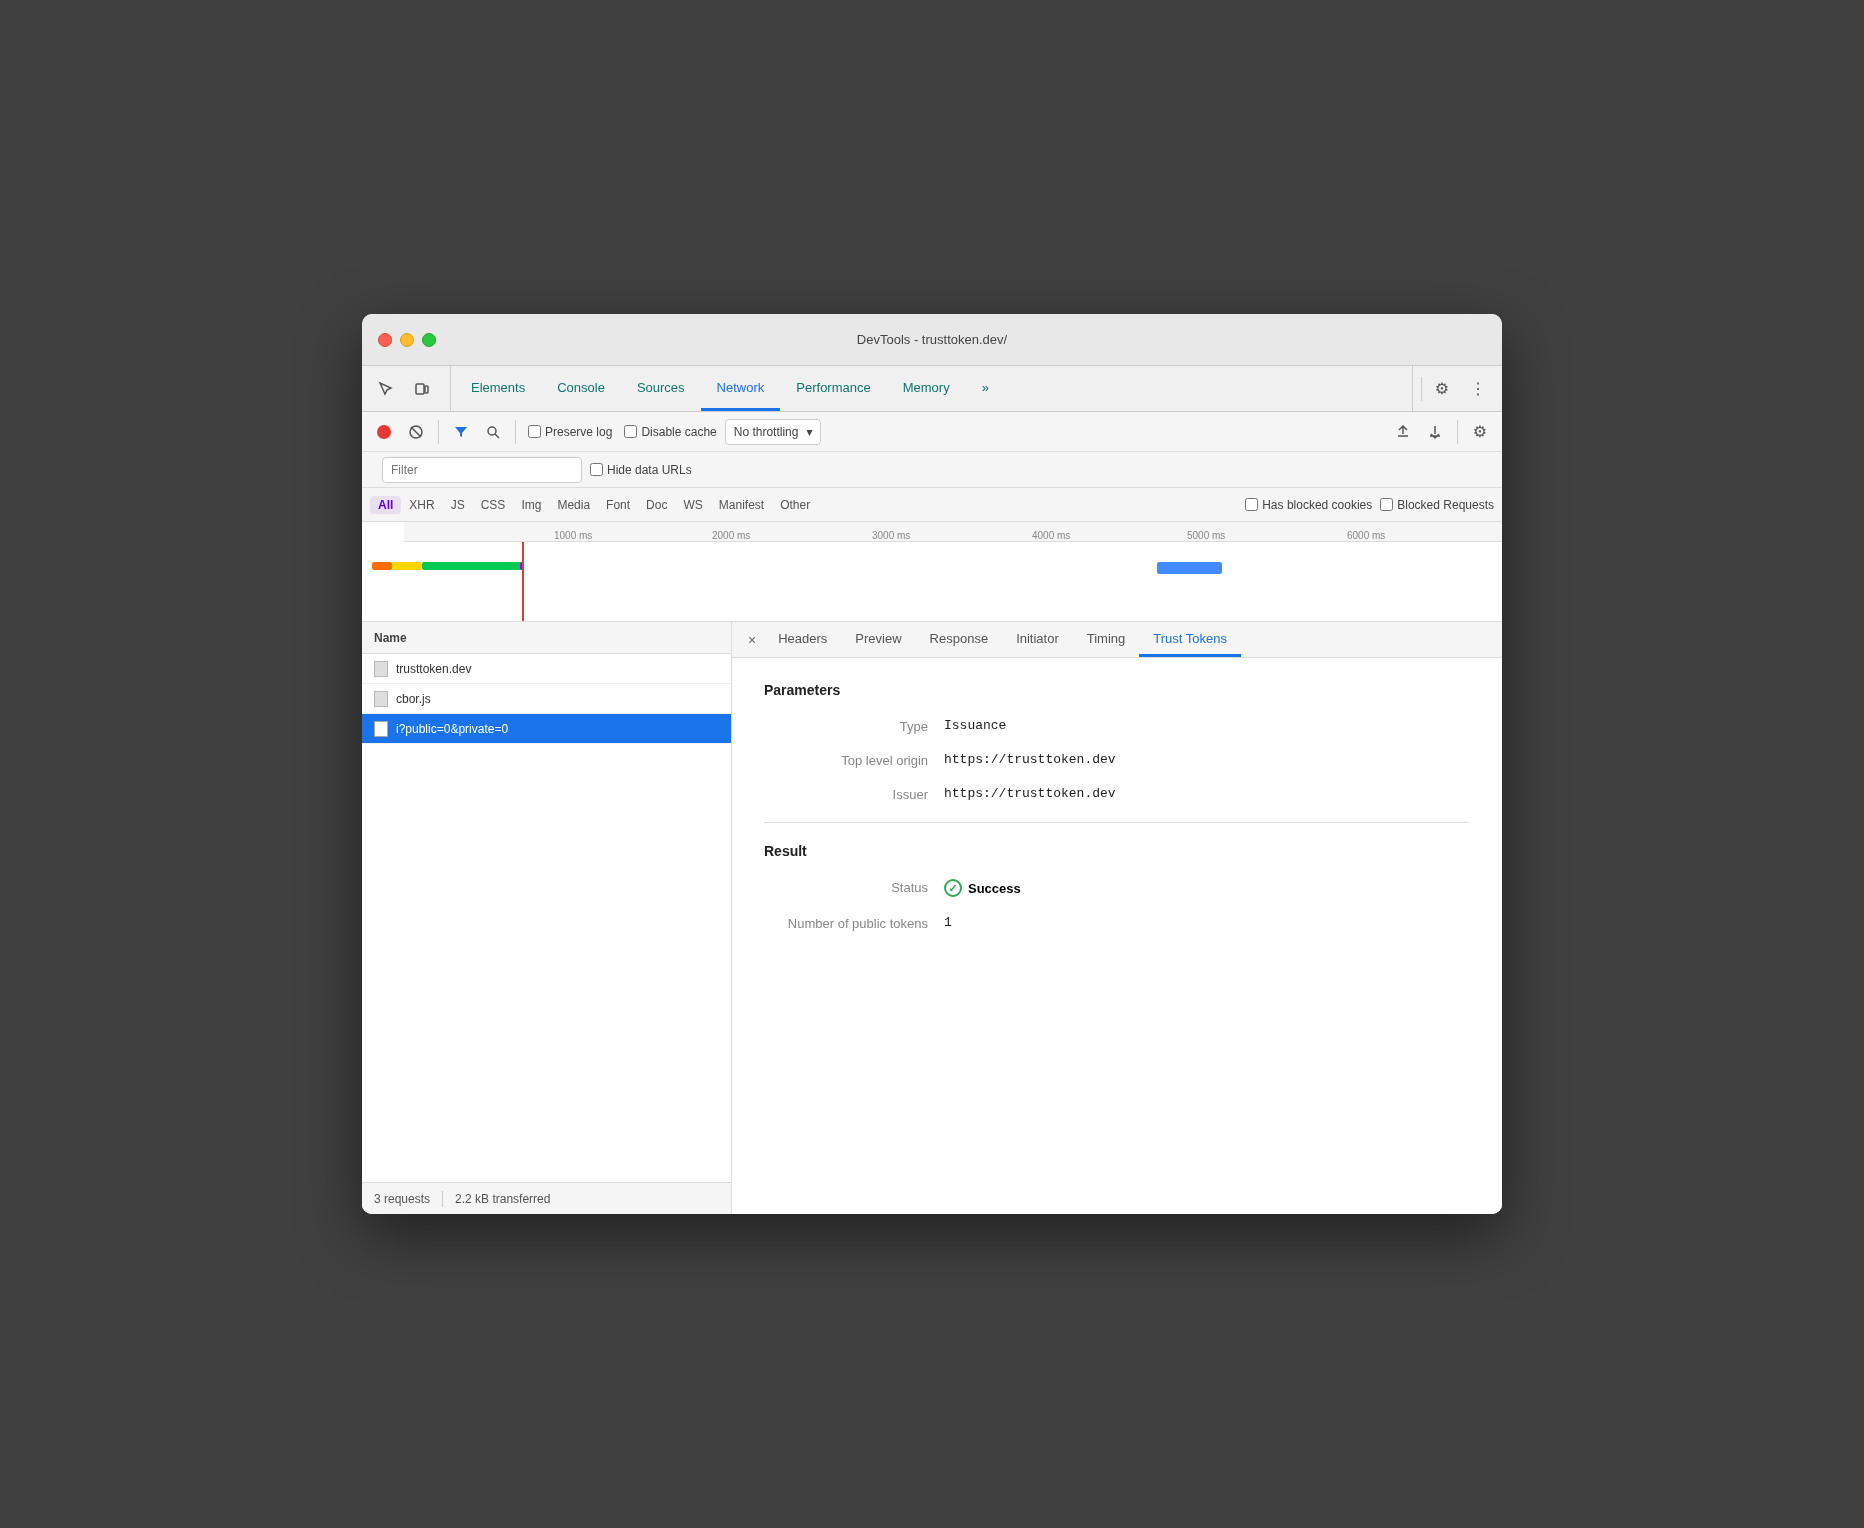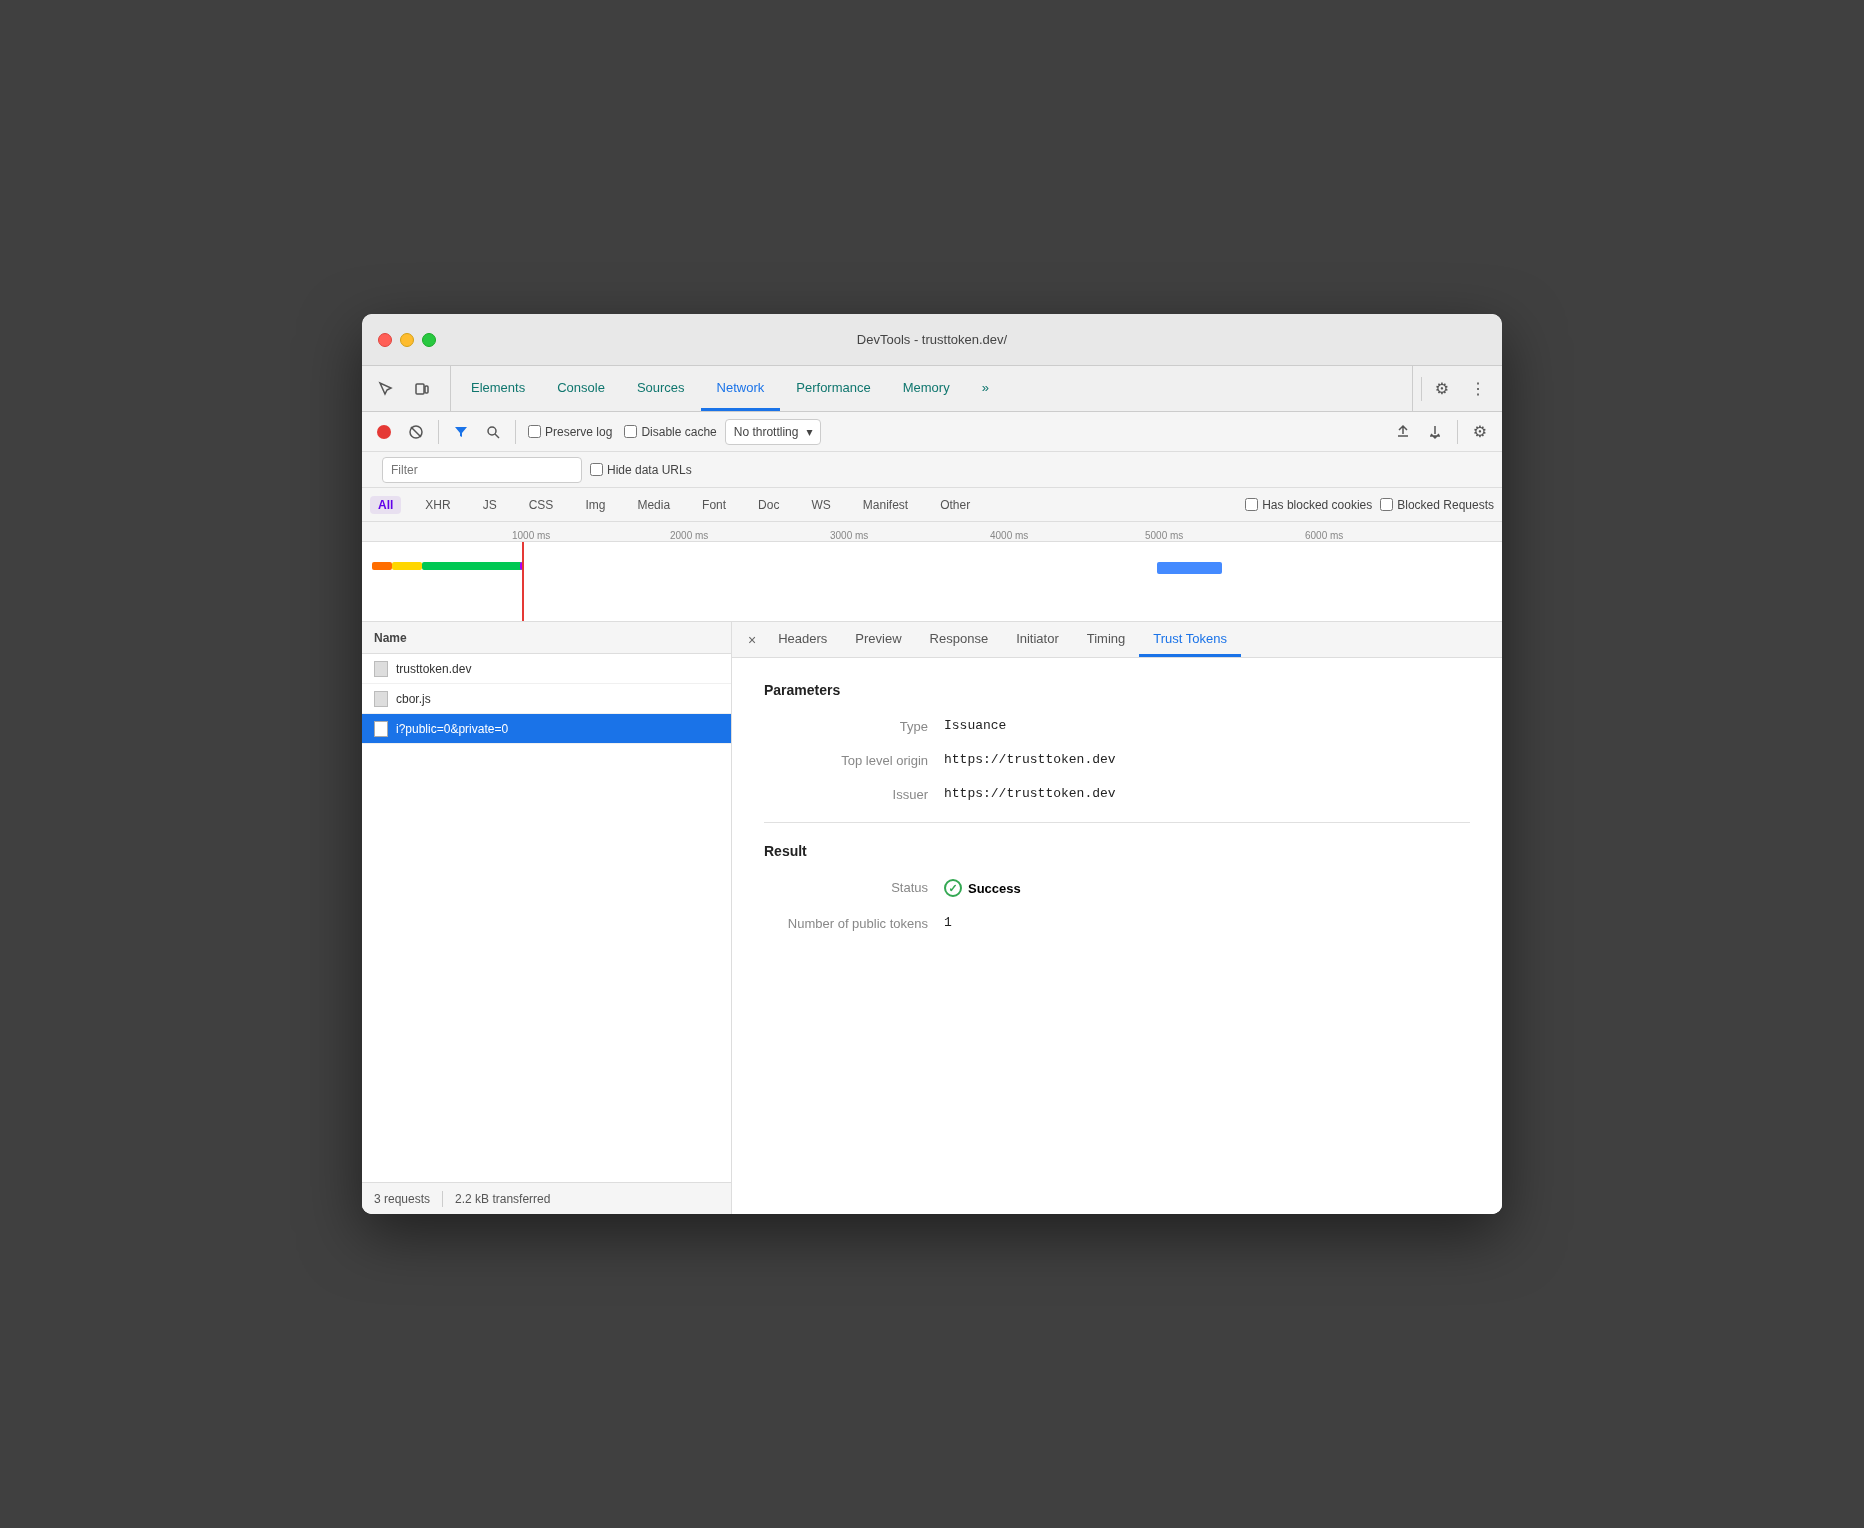--- a/index.html
+++ b/index.html
@@ -199,21 +199,21 @@
       font-size: 12px;
       color: #444;
     }
     
     .type-filter-bar {
       background: #f5f5f5;
       height: 34px;
       display: flex;
       align-items: center;
       padding: 0 8px;
-      gap: 16px;
+      gap: 0;
       border-bottom: 1px solid #ddd;
       font-size: 12px;
     }
     .type-btn {
       padding: 2px 8px;
       border-radius: 4px;
       cursor: pointer;
       color: #555;
       border: none;
       background: none;
@@ -247,20 +247,21 @@
     }
     .timeline-ruler {
       height: 20px;
       background: #f5f5f5;
       border-bottom: 1px solid #ddd;
       display: flex;
       align-items: center;
       font-size: 11px;
       color: #888;
       position: relative;
+      margin-left: 42px;
     }
     .ruler-tick {
       position: absolute;
       bottom: 0;
       font-size: 10px;
       color: #888;
     }
     .timeline-content {
       position: relative;
       height: 80px;

